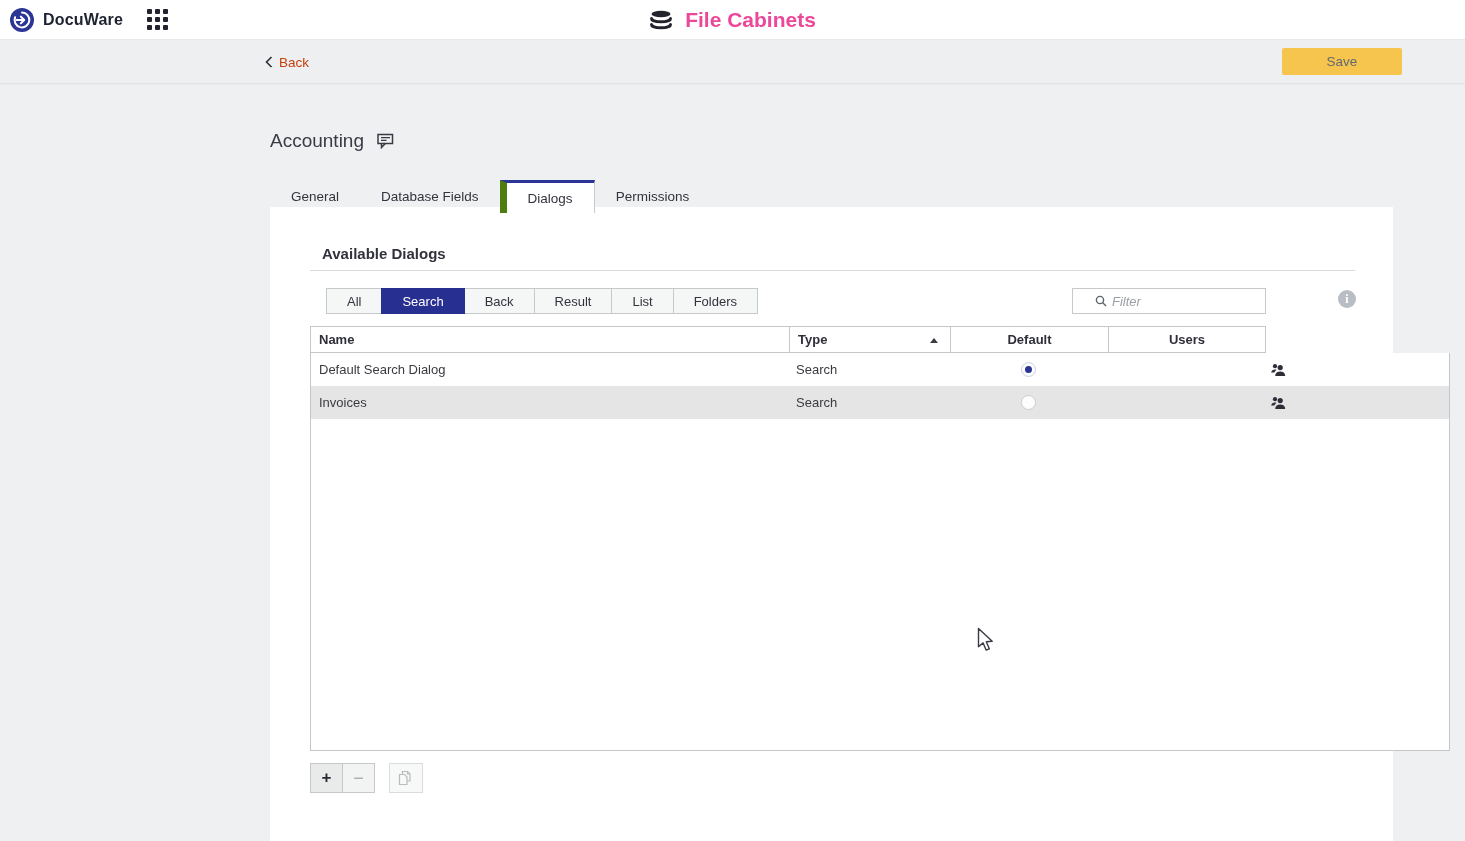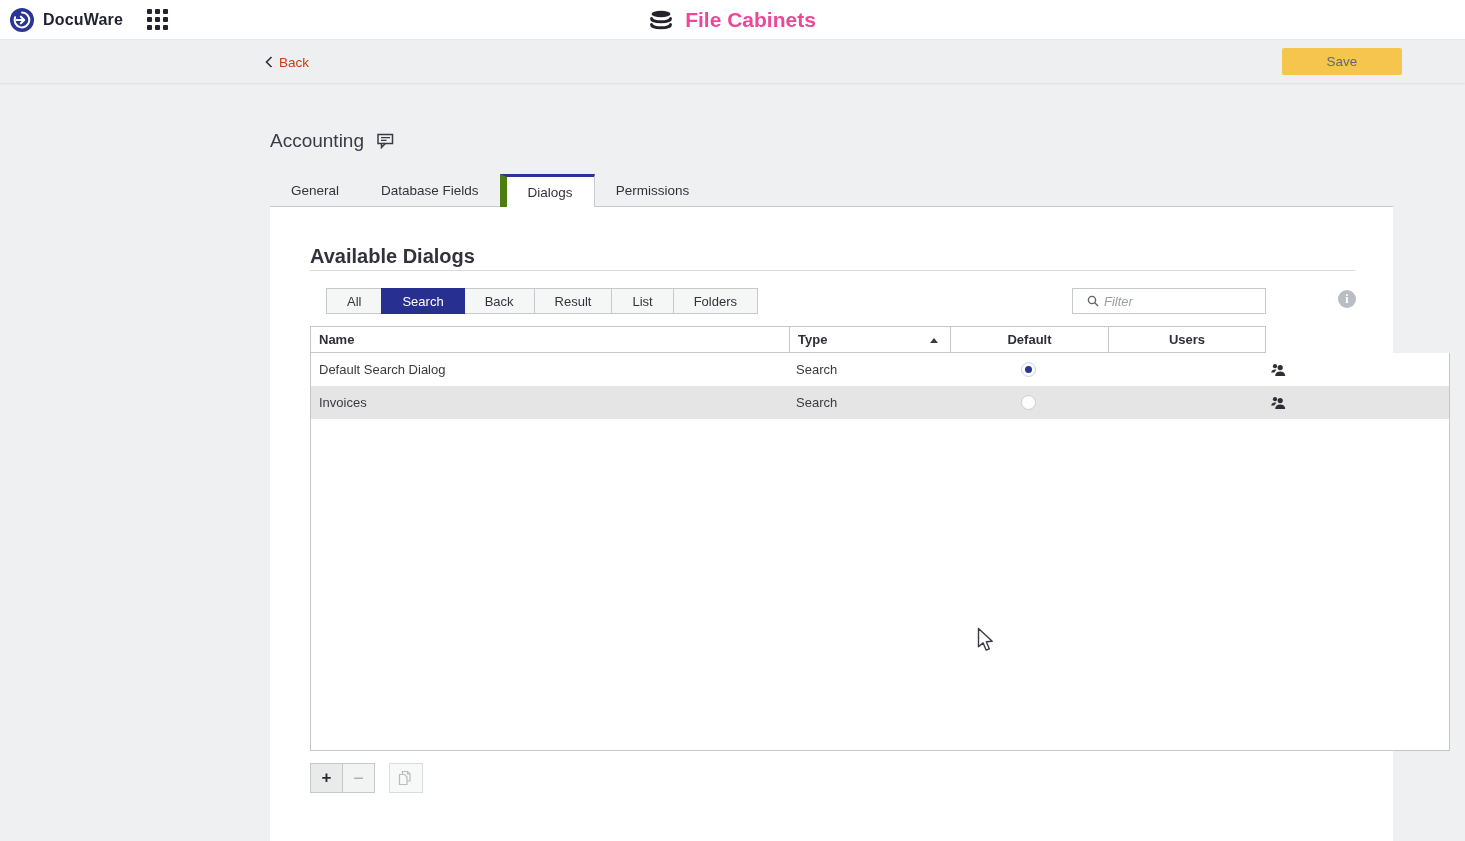--- a/index.html
+++ b/index.html
@@ -46,21 +46,21 @@
     font-family:"Liberation Sans", sans-serif;
     font-size:13.5px; color:#636871; cursor:pointer;
   }
   
   .cab-title {
     position:absolute; left:270px; top:130px; font-size:19px; color:#3b3b46;
   }
   .comment-icon { position:absolute; left:377px; top:133px; cursor:pointer; }
   
   .tabs {
-    position:absolute; left:270px; top:174px; width:1123px; height:33px;
+    position:absolute; left:270px; top:180px; width:1123px; height:33px;
     display:flex; align-items:stretch;text-align:center;
   }
   .tabs::after {
     content:""; position:absolute; left:0; right:0; bottom:0; height:1px;
     background:#c8cbcd;
   }
   .tab {
     position:relative; display:flex; align-items:center; justify-content:center;
     padding:0 21px; font-size:13.5px; color:#33333d; cursor:pointer; z-index:1;
   }
@@ -68,39 +68,39 @@
     background:#ffffff; z-index:2;
     border-left:7px solid #4d7c0f; border-right:1px solid #c8cbcd;
     border-top:3px solid #2b3595;
   }
   
   .panel {
     position:absolute; left:270px; top:207px; width:1123px; height:634px;
     background:#ffffff;
   }
   .section-heading {
-    position:absolute; left:40px; top:38px; font-size:20px; font-weight:bold; color:#32323c;
+    position:absolute; left:52px; top:38px; font-size:15px; font-weight:bold; color:#32323c;
   }
   .section-rule {
     position:absolute; left:40px; top:63px; width:1045px; height:1px; background:#d9dbdc;
   }
   
   .seg-group { position:absolute; left:40px; top:81px; display:flex; }
   .seg-btn {
     height:26px; padding:0 20px; display:flex; align-items:center; justify-content:center;
     background:#f5f6f6; border:1px solid #c5c9cb; margin-left:-1px;
     font-size:13px; color:#33333d; cursor:pointer; white-space:nowrap;
   }
   .seg-btn:first-child { margin-left:16px; }
   .seg-btn.active { background:#272f90; border-color:#272f90; color:#ffffff; z-index:1; }
   
   .filter-box {
     position:absolute; left:802px; top:81px; width:194px; height:26px;
     border:1px solid #c5c9cb; background:#ffffff;
-    display:flex; align-items:center; padding:0 14px; gap:5px;
+    display:flex; align-items:center; padding:0 22px; gap:5px;
   }
   .filter-box input {
     border:none; outline:none; width:100%; font-family:"Liberation Sans", sans-serif;
     font-size:13px; font-style:italic; color:#3a3a42;
   }
   .filter-box input::placeholder { color:#9aa0a5; font-style:italic; }
   .info-icon {
     position:absolute; left:1068px; top:83px; width:18px; height:18px;
     background:#b8bec3; border-radius:50%; color:#ffffff;
     font-size:12px; font-weight:bold; font-family:"Liberation Serif", serif;

